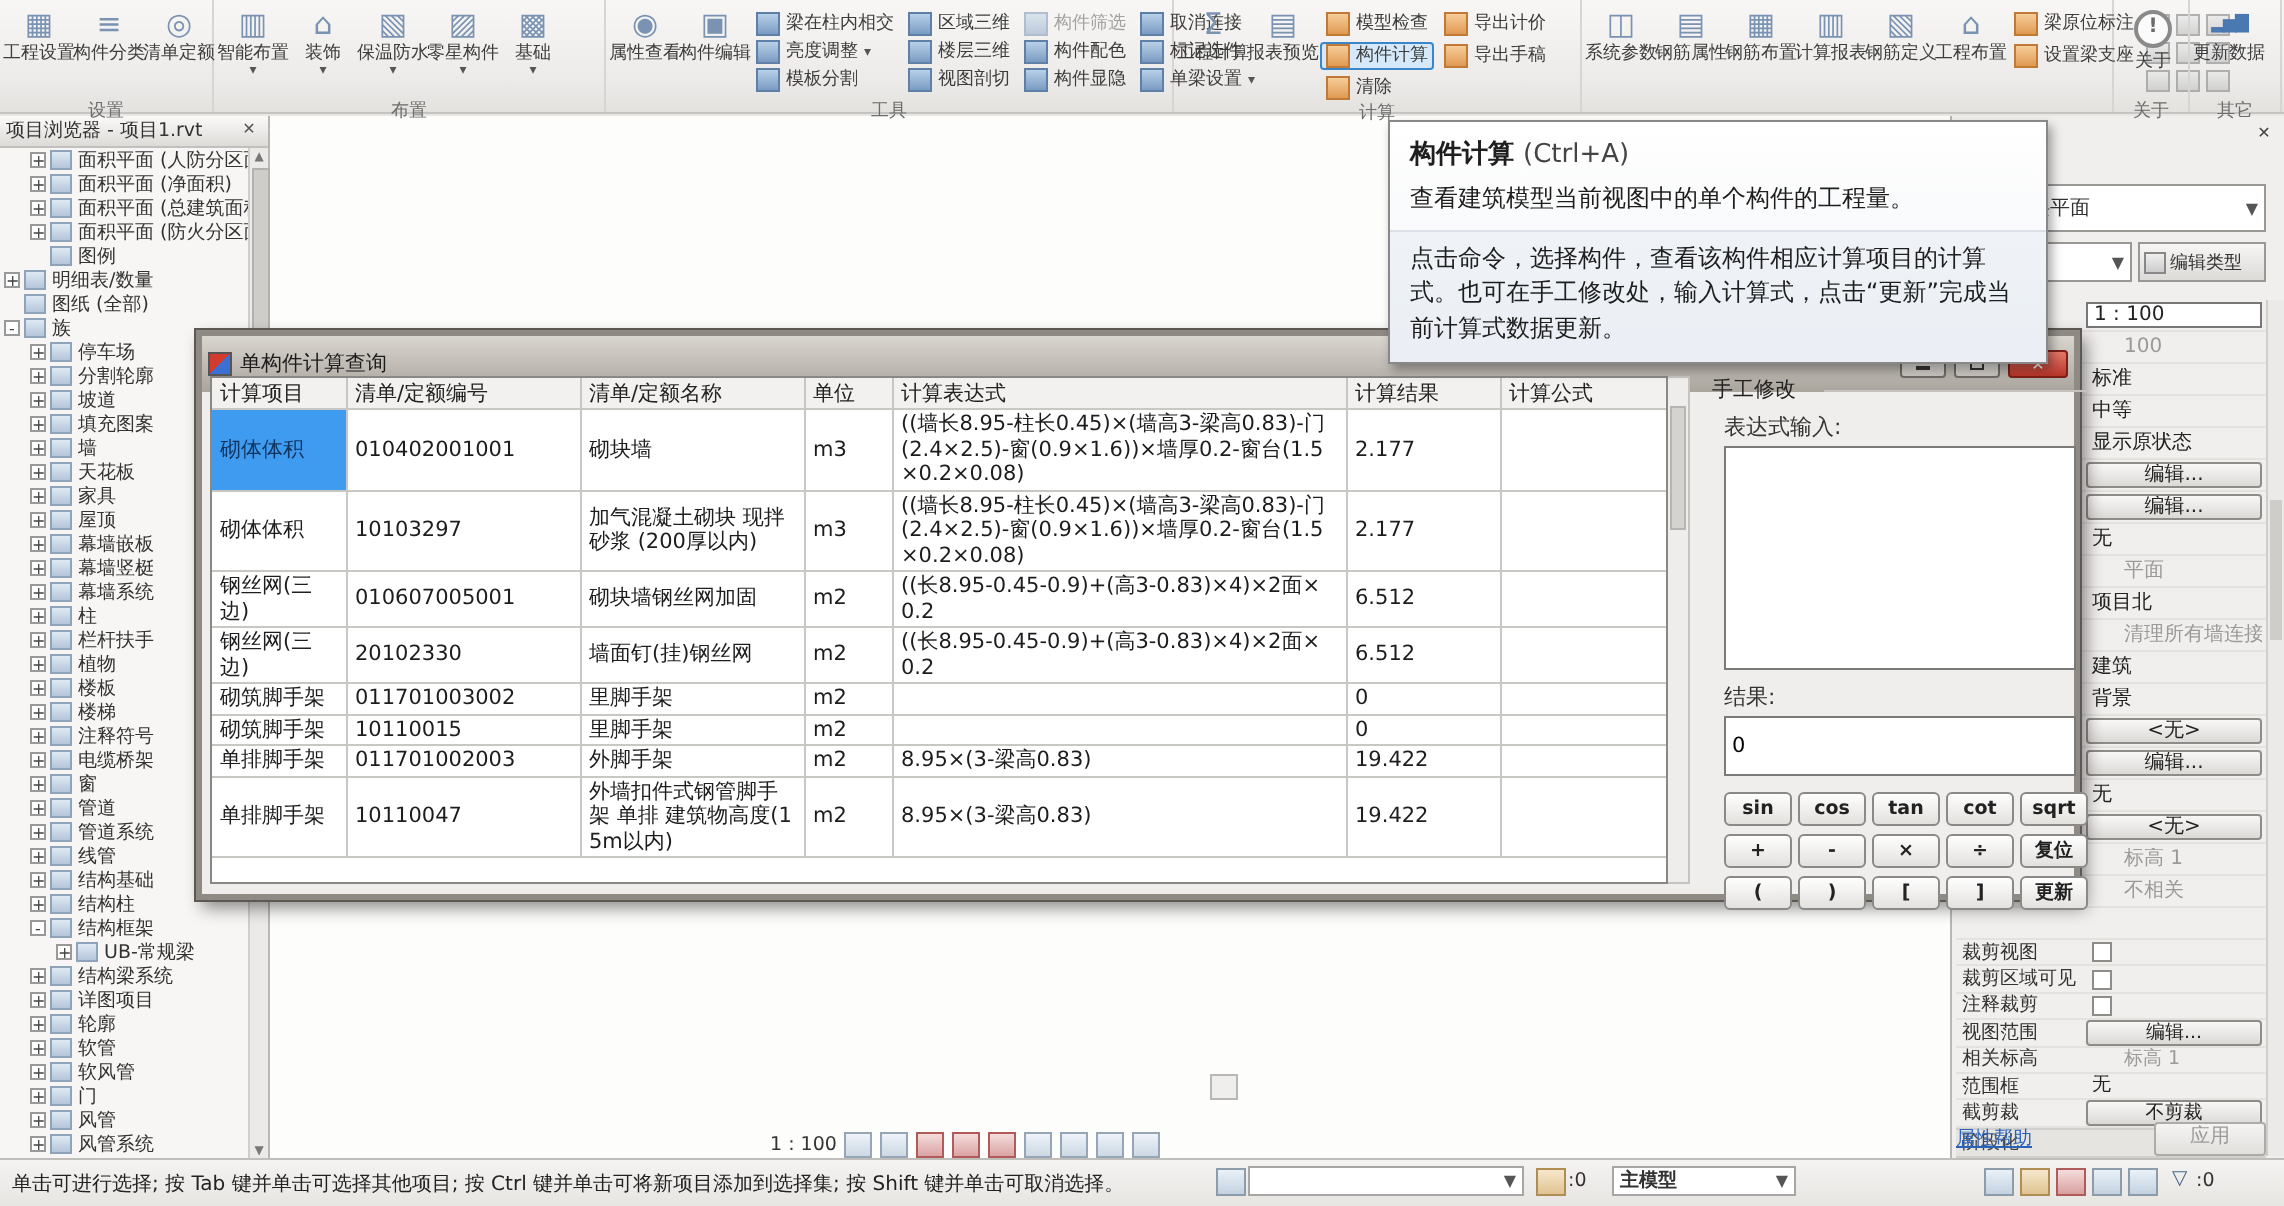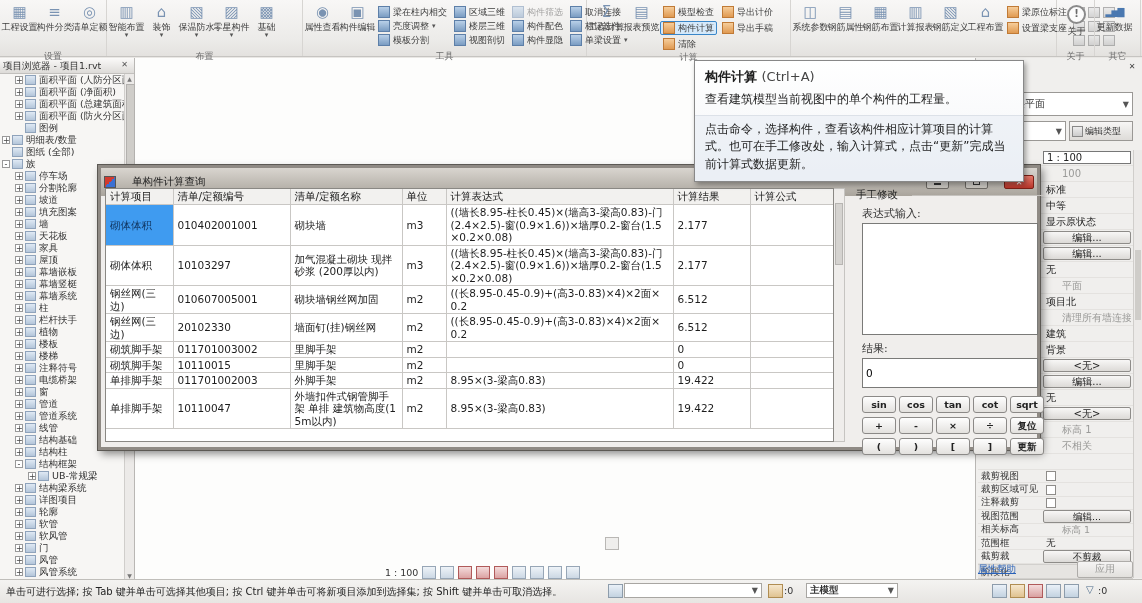--- a/index.html
+++ b/index.html
@@ -87,21 +87,21 @@
   .pval.chk::before{content:"";width:8px;height:8px;border:1px solid #8e8c89;background:#fff;display:inline-block;}
   .phead{height:13px;line-height:13px;background:#e6e4e1;border:1px solid #d2d0cd;border-left:none;border-right:none;padding-left:3px;font-size:9.5px;color:#444;}
   #pfoot{position:absolute;left:2px;right:9px;bottom:2px;height:17px;display:flex;justify-content:space-between;align-items:center;}
   #prop-help{color:#2a62b8;text-decoration:underline;cursor:pointer;font-size:9.5px;}
   #apply-btn{width:54px;height:15px;line-height:14px;text-align:center;border:1px solid #aeaca9;color:#9a9a98;background:linear-gradient(#f5f4f3,#e2e0dd);border-radius:2px;cursor:pointer;}
   #pscroll{position:absolute;right:0;top:92px;bottom:2px;width:8px;background:#eceae8;border-left:1px solid #d0cecb;}
   #pthumb{position:absolute;right:1px;top:100px;width:6px;height:70px;background:#cfcdc9;}
   
   #dialog{position:absolute;left:98px;top:165px;width:942px;height:285px;z-index:20;box-sizing:border-box;
           border:3px solid #8f8a84;outline:1px solid #5c5954;background:#f0eeec;box-shadow:3px 4px 8px rgba(0,0,0,.45);}
-  #dtitle{height:28px;background:linear-gradient(#d9d5cf,#a9a49c);display:flex;align-items:center;padding:0 3px;gap:16px;}
+  #dtitle{height:28px;background:linear-gradient(#d9d5cf,#a9a49c);display:flex;align-items:center;padding:0 3px;gap:4px;}
   #dtitle-ico{width:10px;height:10px;flex:none;background:linear-gradient(135deg,#d23b2f 50%,#3b6fd2 50%);border:1px solid #555;}
   #dtitle-text{flex:1;font-size:10.5px;color:#1c1c1c;white-space:nowrap;overflow:hidden;}
   .wbtn{flex:none;width:21px;height:12px;border:1px solid #6f6b66;border-radius:2px;background:linear-gradient(#f5f4f2,#c9c5bf);
         display:flex;align-items:center;justify-content:center;cursor:pointer;}
   .wbtn .g{font-size:7px;line-height:7px;color:#333;}
   .wbtn.close{width:28px;background:linear-gradient(#e5786a,#b8352a);border-color:#7c2017;}
   .wbtn.close .g{color:#fff;font-size:8px;}
   .wmin-g{display:block;width:7px;height:2px;background:#333;margin-top:4px;}
   .wmax-g{display:block;width:7px;height:6px;border:1px solid #333;box-sizing:border-box;}
   #dbody{position:absolute;left:4px;top:20px;right:4px;bottom:5px;display:flex;}

